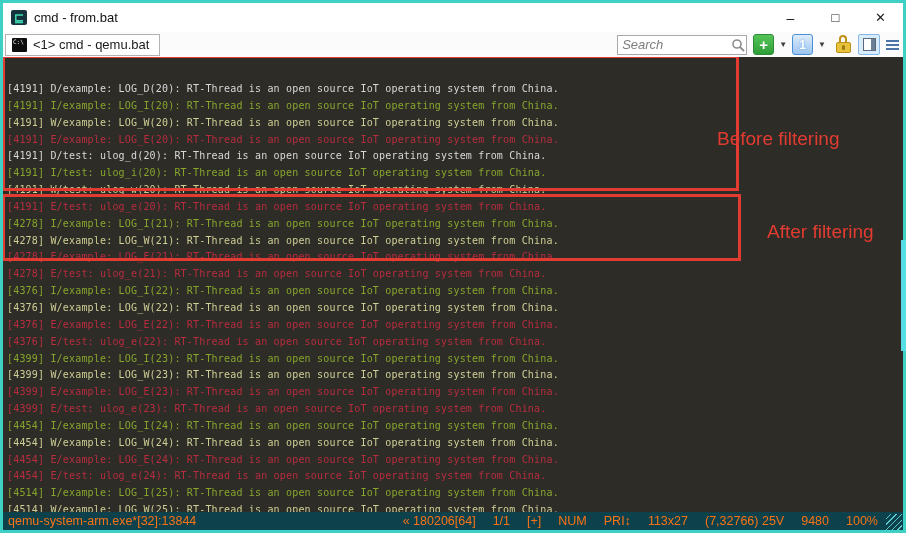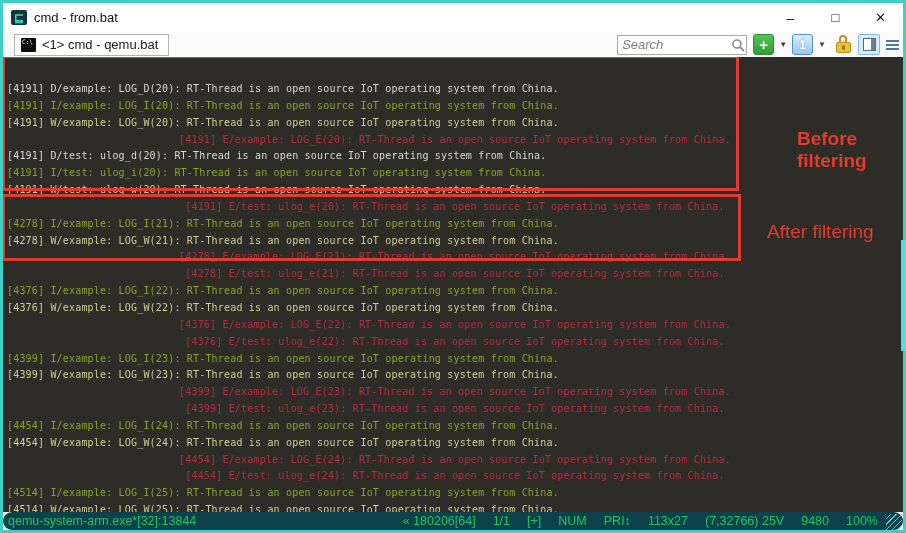--- a/index.html
+++ b/index.html
@@ -12,21 +12,21 @@
             display:flex;align-items:center;justify-content:center;}
   .app-icon .glyph{color:#3fd6ae;font-size:12px;font-weight:bold;line-height:1;}
   .title{font-size:13px;color:#111;}
   .win-controls{position:absolute;right:0;top:0;height:29px;display:flex;}
   .winbtn{width:45px;height:29px;display:flex;align-items:center;justify-content:center;
           color:#222;cursor:default;}
   .winbtn.min{font-size:14px;} .winbtn.max{font-size:13px;} .winbtn.close{font-size:13px;}
 
   
   .tabbar{height:25px;display:flex;align-items:center;background:#fbfbfb;position:relative;}
-  .tab{height:22px;margin-left:11px;border:1px solid #b2b2b2;background:#fff;display:flex;
+  .tab{height:22px;margin-left:2px;border:1px solid #b2b2b2;background:#fff;display:flex;
        align-items:center;padding:0 10px 0 6px;box-sizing:border-box;}
   .cmd-icon{width:15px;height:14px;background:#0d0d0d;border-radius:1px;margin-right:6px;
             color:#e8e8e8;font-family:"DejaVu Sans Mono",monospace;font-size:6px;line-height:7px;
             padding-left:1px;box-sizing:border-box;overflow:hidden;}
   .tab-label{font-size:13px;color:#1a1a1a;white-space:pre;}
   .toolbar{margin-left:auto;display:flex;align-items:center;height:25px;padding-right:2px;}
   .searchbox{width:130px;height:20px;border:1px solid #a9a9a9;background:#fff;display:flex;
              align-items:center;box-sizing:border-box;margin-right:6px;}
   .searchbox input{flex:1;border:none;outline:none;font-family:"Liberation Sans",sans-serif;
                    font-size:13px;font-style:italic;color:#555;padding:0 0 0 4px;width:100px;background:transparent;}
@@ -54,36 +54,36 @@
 
   
   .terminal{position:absolute;left:0;right:0;top:54px;bottom:18px;background:#2d2c27;overflow:hidden;}
   .tlines{position:absolute;left:4px;top:1px;right:0;
           font-family:"DejaVu Sans Mono","Liberation Mono",monospace;font-size:10px;
           line-height:16.85px;letter-spacing:0.18px;white-space:pre;margin-top:23px;}
   .tline{height:16.85px;}
   .lvl-debug{color:var(--c-debug,#d8d8d8);}
   .lvl-info{color:var(--c-info,#87a52d);}
   .lvl-warn{color:var(--c-warn,#cfcf96);}
-  .lvl-error{color:var(--c-error,#b82c3f);text-align:center;}
+  .lvl-error{color:var(--c-error,#b82c3f);}
 
   .annobox{position:absolute;border:3px solid var(--c-annotation,#e23b31);box-sizing:border-box;}
   .box1{left:-1px;top:-2px;width:737px;height:136px;}
   .box2{left:-1px;top:137px;width:739px;height:67px;}
   .annolabel{position:absolute;color:var(--c-annotation,#e23b31);font-size:19px;
              font-family:"Liberation Sans",sans-serif;}
-  .lbl1{left:794px;top:71px;font-weight:bold;}
+  .lbl1{left:714px;top:71px;}
   .lbl2{left:764px;top:164px;}
 
   .scrollthumb{position:absolute;right:-3px;top:237px;width:5px;height:111px;
                background:var(--c-scroll_thumb,#55dfe4);z-index:5;}
 
   
   .statusbar{position:absolute;left:0;right:0;bottom:0;height:18px;background:var(--c-statusbar_bg,#0d414b);
-             display:flex;align-items:center;color:#22c55e;font-size:12.5px;padding:0 0 0 5px;box-sizing:border-box;border-radius:9px;}
+             display:flex;align-items:center;color:#f97316;font-size:12.5px;padding:0 0 0 5px;box-sizing:border-box;}
   .sb-proc{white-space:pre;}
   .sb-right{margin-left:auto;display:flex;align-items:center;}
   .sb-item{margin-left:17px;white-space:pre;}
   .grip{width:16px;height:16px;margin:1px 1px 0 8px;
         background:repeating-linear-gradient(135deg,transparent 0 3px,rgba(95,215,222,0.9) 3px 4px);}
 </style>
 </head>
 <body>
 
 <div class="window">

